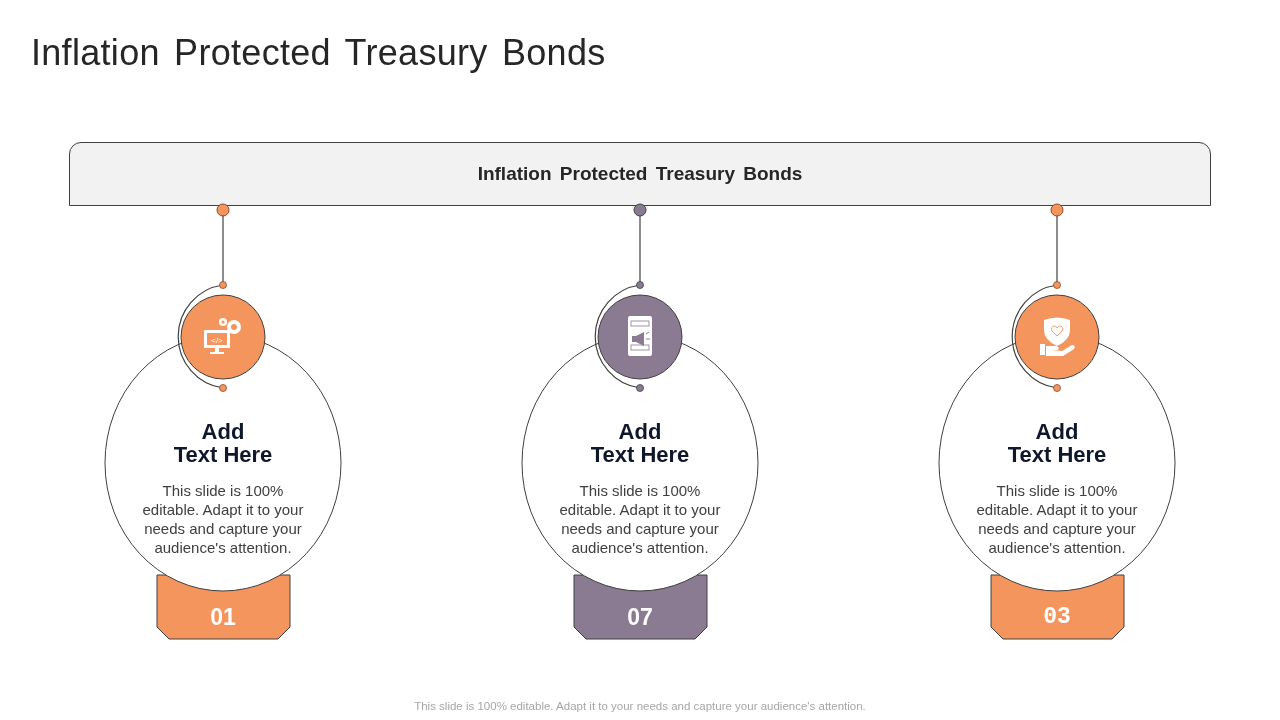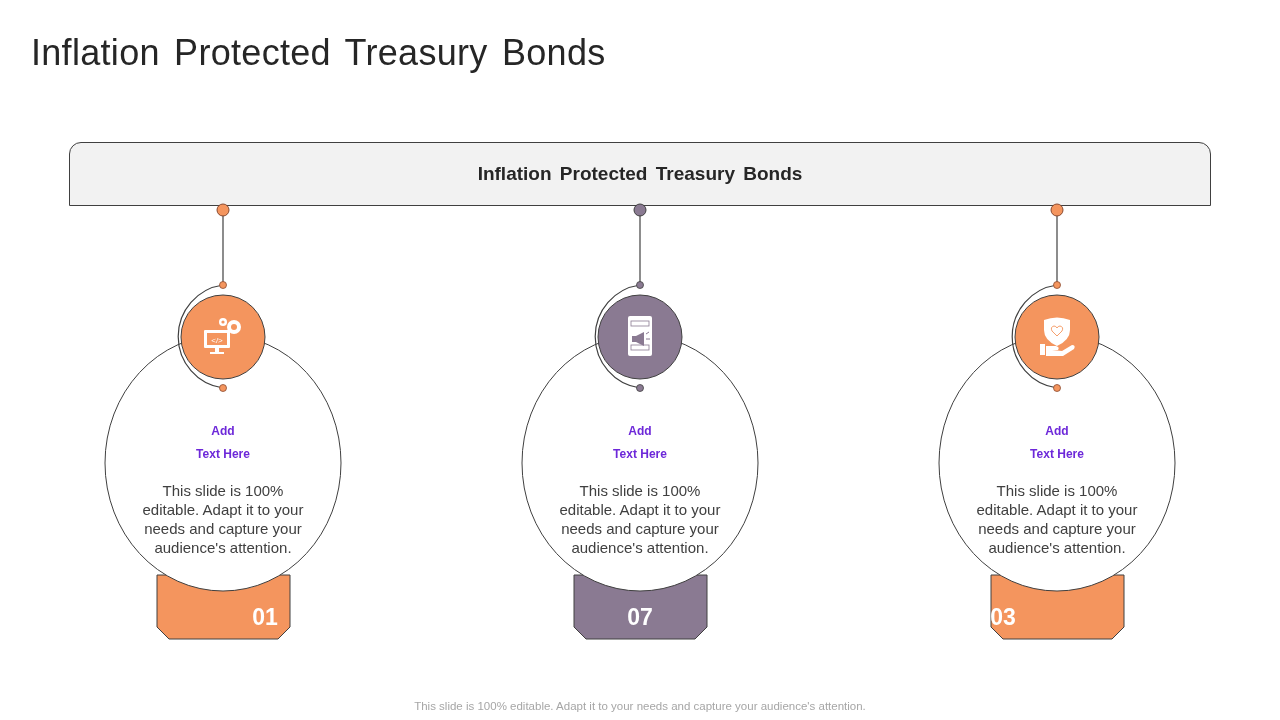--- a/index.html
+++ b/index.html
@@ -5,21 +5,21 @@
   html, body { margin:0; padding:0; }
   body { width:1280px; height:720px; background:#ffffff; position:relative; overflow:hidden;
          font-family:"Liberation Sans", sans-serif; }
   .title { position:absolute; left:31px; top:32px; font-size:36px; color:#262626; letter-spacing:0.3px; word-spacing:4px; }
   .banner { position:absolute; left:69px; top:142px; width:1142px; height:64px; background:#f2f2f2;
             border:1.3px solid #404040; border-radius:12px 12px 0 0; box-sizing:border-box;
             display:flex; align-items:center; justify-content:center; }
   .banner span { font-size:19px; font-weight:bold; color:#262626; word-spacing:3px; }
   svg.diagram { position:absolute; left:0; top:0; }
   .card { position:absolute; width:236px; text-align:center; }
-  .card .head { font-size:12px; font-weight:bold; color:#6d28d9; line-height:23px; }
+  .card .head { font-size:22px; font-weight:bold; color:#0f172a; line-height:23px; }
   .card .body { margin-top:15px; font-size:15px; color:#404040; line-height:19px; }
   .num { position:absolute; width:134px; text-align:center; font-size:23px; font-weight:bold; color:#ffffff; }
   .footer { position:absolute; left:0; width:1280px; top:700px; text-align:center; font-size:11.5px; color:#a6a6a6; }
 </style>
 </head>
 <body>
 
 <div class="title">Inflation Protected Treasury Bonds</div>
 
 <div class="banner">
@@ -86,33 +86,33 @@
   </g>
 </svg>
 
 <div class="card" style="left:105px; top:420px;">
   <div class="head">
     <div>Add</div>
     <div>Text Here</div>
   </div>
   <div class="body" style="padding:0 30px;">This slide is 100% editable. Adapt it to your needs and capture your audience's attention.</div>
 </div>
-<div class="num" style="left:156px; top:604px;padding-left:42px;">01</div>
+<div class="num" style="left:156px; top:604px;">01</div>
 
 <div class="card" style="left:522px; top:420px;">
   <div class="head">
     <div>Add</div>
     <div>Text Here</div>
   </div>
   <div class="body" style="padding:0 30px;">This slide is 100% editable. Adapt it to your needs and capture your audience's attention.</div>
 </div>
 <div class="num" style="left:573px; top:604px;">07</div>
 
 <div class="card" style="left:939px; top:420px;">
   <div class="head">
     <div>Add</div>
     <div>Text Here</div>
   </div>
   <div class="body" style="padding:0 30px;">This slide is 100% editable. Adapt it to your needs and capture your audience's attention.</div>
 </div>
-<div class="num" style="left:936px; top:604px;">03</div>
+<div class="num" style="left:990px; top:604px;font-family:Liberation Mono, monospace;">03</div>
 
 <div class="footer">This slide is 100% editable. Adapt it to your needs and capture your audience's attention.</div>
 
 </body></html>

